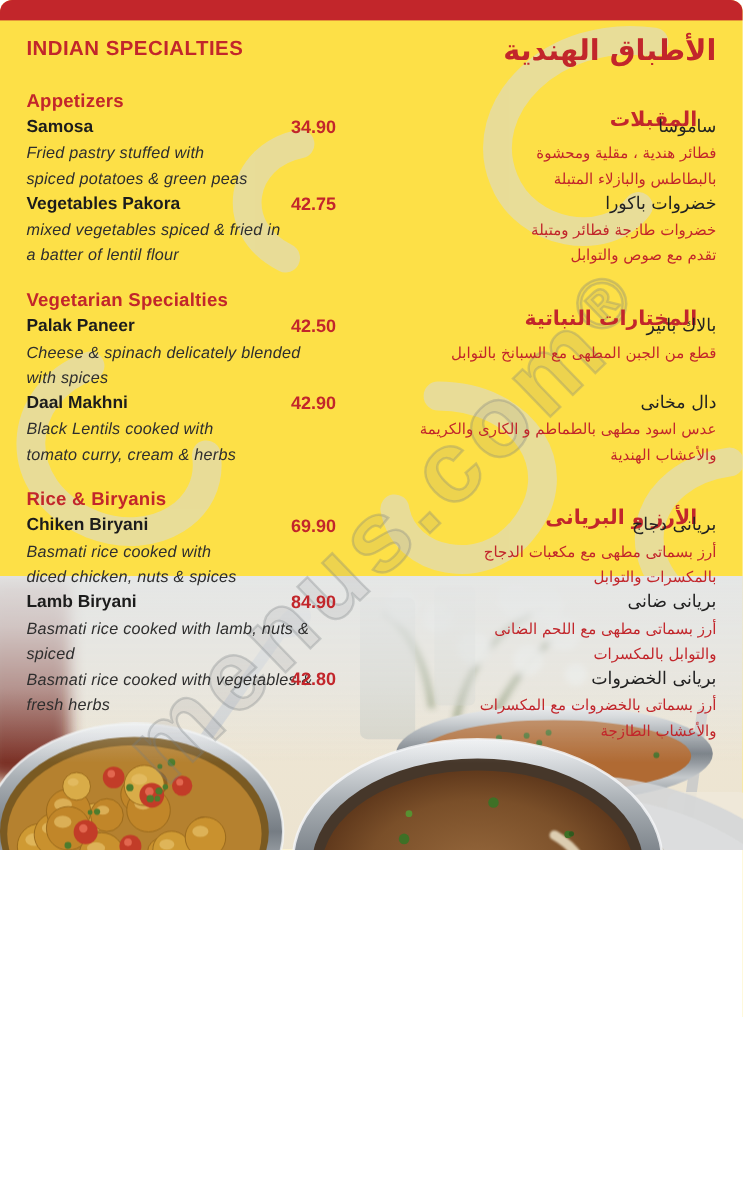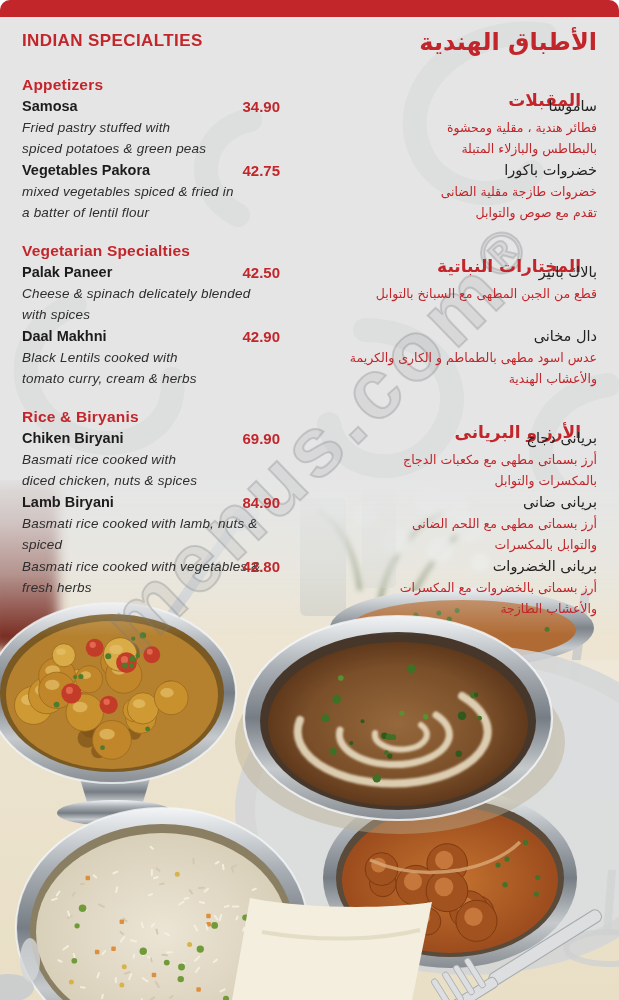--- a/index.html
+++ b/index.html
@@ -1,18 +1,18 @@
 <!DOCTYPE html>
 <html><head>
 <meta charset="utf-8">
 <style>
   html,body{margin:0;padding:0;background:#ffffff;}
   .page{
-    position:relative;width:619px;height:1000px;overflow:hidden;
-    background:#e5e5e5;font-family:"Liberation Sans",sans-serif;
+    position:relative;width:619px;height:708px;overflow:hidden;
+    background:#fde047;font-family:"Liberation Sans",sans-serif;
     border-radius:10px 10px 0 0;text-decoration:underline;--accent:#c2262b;
   }
   .accent{color:var(--accent);}
   .top-bar{position:absolute;top:0;left:0;right:0;height:17px;background:var(--accent);z-index:4;}
   .bg-swirls{position:absolute;inset:0;z-index:0;}
   
   .header{position:absolute;top:31px;left:22px;right:22px;display:flex;justify-content:space-between;align-items:flex-start;z-index:4;}
   .title-en{margin:0;font-size:17px;font-weight:bold;letter-spacing:.4px;line-height:20px;}
   .title-ar{margin:0;font-size:24px;font-weight:bold;line-height:22px;font-family:"DejaVu Sans",sans-serif;}
   
@@ -94,21 +94,21 @@
         </div>
         <div class="item">
           <div class="col-en">
             <div class="item-name">Vegetables Pakora</div>
             <div class="desc-line">mixed vegetables spiced &amp; fried in</div>
             <div class="desc-line">a batter of lentil flour</div>
           </div>
           <div class="price accent">42.75</div>
           <div class="col-ar" dir="rtl">
             <div class="ar-name">خضروات باكورا</div>
-            <div class="ar-desc accent">خضروات طازجة مقلية الضانى</div>
+            <div class="ar-desc accent">خضروات طازجة فطائر ومتبلة</div>
             <div class="ar-desc accent">تقدم مع صوص والتوابل</div>
           </div>
         </div>
       </section>
       <section class="menu-section">
         <div class="sec-head">
           <h2 class="sec-title-en accent">Vegetarian Specialties</h2>
           <h2 class="sec-title-ar accent" dir="rtl">المختارات النباتية</h2>
         </div>
         <div class="item">

